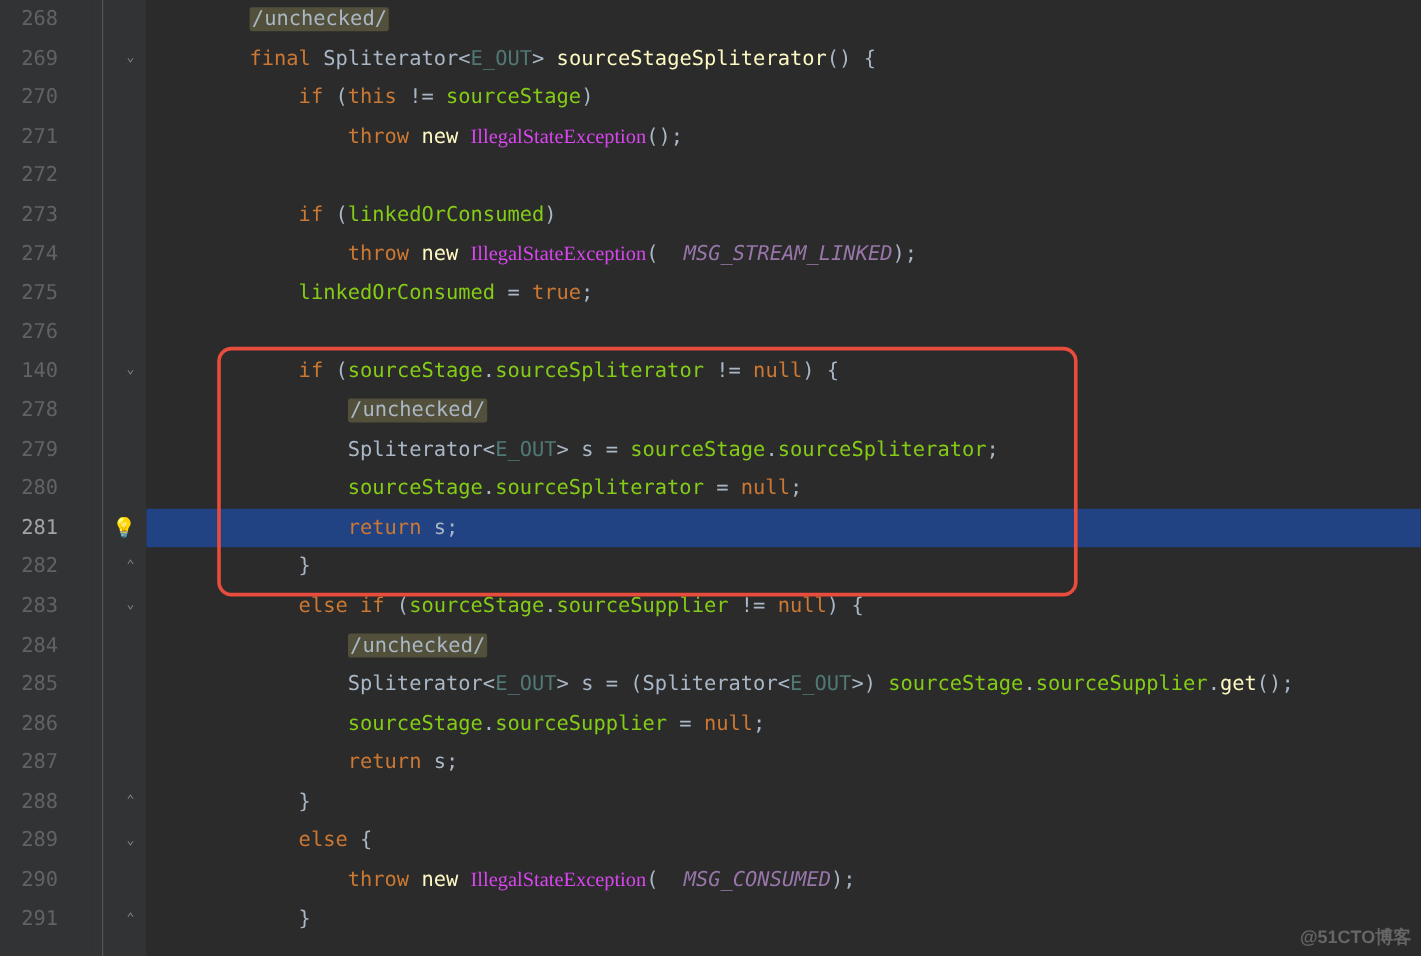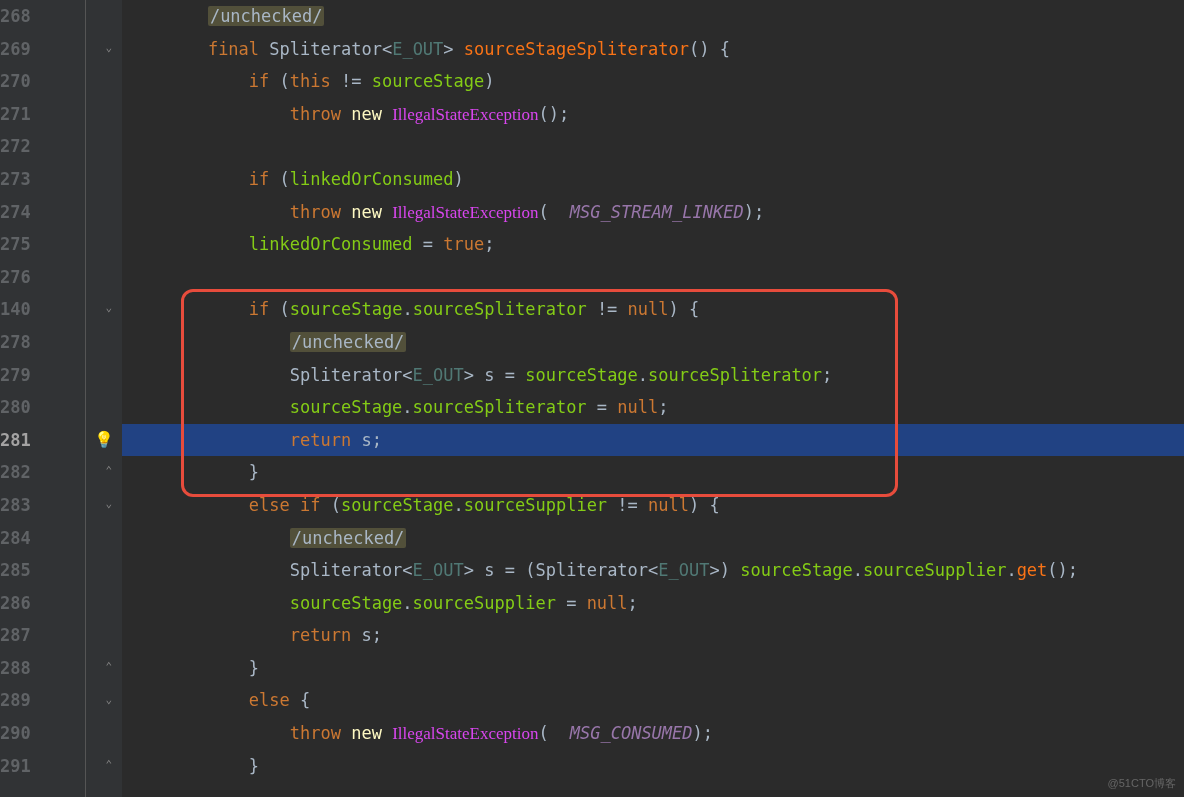--- a/index.html
+++ b/index.html
@@ -17,25 +17,24 @@
     display: flex;
     flex-direction: row;
     width: 100%;
     height: 100%;
     background: #2b2b2b;
   }
   .gutter {
     width: 76px;
     background: #313335;
     color: #606366;
-    text-align: left;
+    text-align: center;
     padding-right: 10px;
     box-sizing: border-box;
     user-select: none;
-    font-weight: bold;
   }
   .fold-col {
     width: 46px;
     background: #313335;
     position: relative;
   }
   .fold-col::before {
     content: "";
     position: absolute;
     left: 9px;
@@ -81,21 +80,21 @@
   .code-line > span {
     position: relative;
     z-index: 1;
   }
   
   .c-comment { background: #52503a; color: #a9b7c6; padding: 0 2px; border-radius:2px;}
   .c-key    { color: #cc7832; }
   .c-id     { color: #a9b7c6; }
   .c-type   { color: #a9b7c6; }
   .c-gen    { color: #507874; }
-  .c-method { color: #f97316; }
+  .c-method { color: #fef9c3; }
   .c-this   { color: #cc7832; }
   .c-new    { color: #fef9c3; }
   .c-class  { color: #d946ef; font-family: Liberation Serif, serif; }
   .c-field  { color: #84cc16; }
   .c-punct  { color: #a9b7c6; }
   .c-null   { color: #cc7832; }
   .c-bool   { color: #cc7832; }
   .c-const  { color: #9876aa; font-style: italic; margin-left: 21px; }
   .c-op     { color: #a9b7c6; }
   .red-box {
@@ -103,22 +102,23 @@
     border: 3px solid #e74c3c;
     border-radius: 12px;
     z-index: 5;
     pointer-events: none;
   }
   .watermark {
     position: absolute;
     right: 8px;
     bottom: 6px;
     color: #666;
-    font-size: 11px;
+    font-size: 15px;
     font-family: sans-serif;
+    font-weight: bold;
   }
 </style>
 </head>
 <body>
 
 <div class="editor">
   <div class="gutter" id="gutter">
       <div class="line">268</div>
       <div class="line">269</div>
       <div class="line">270</div>

